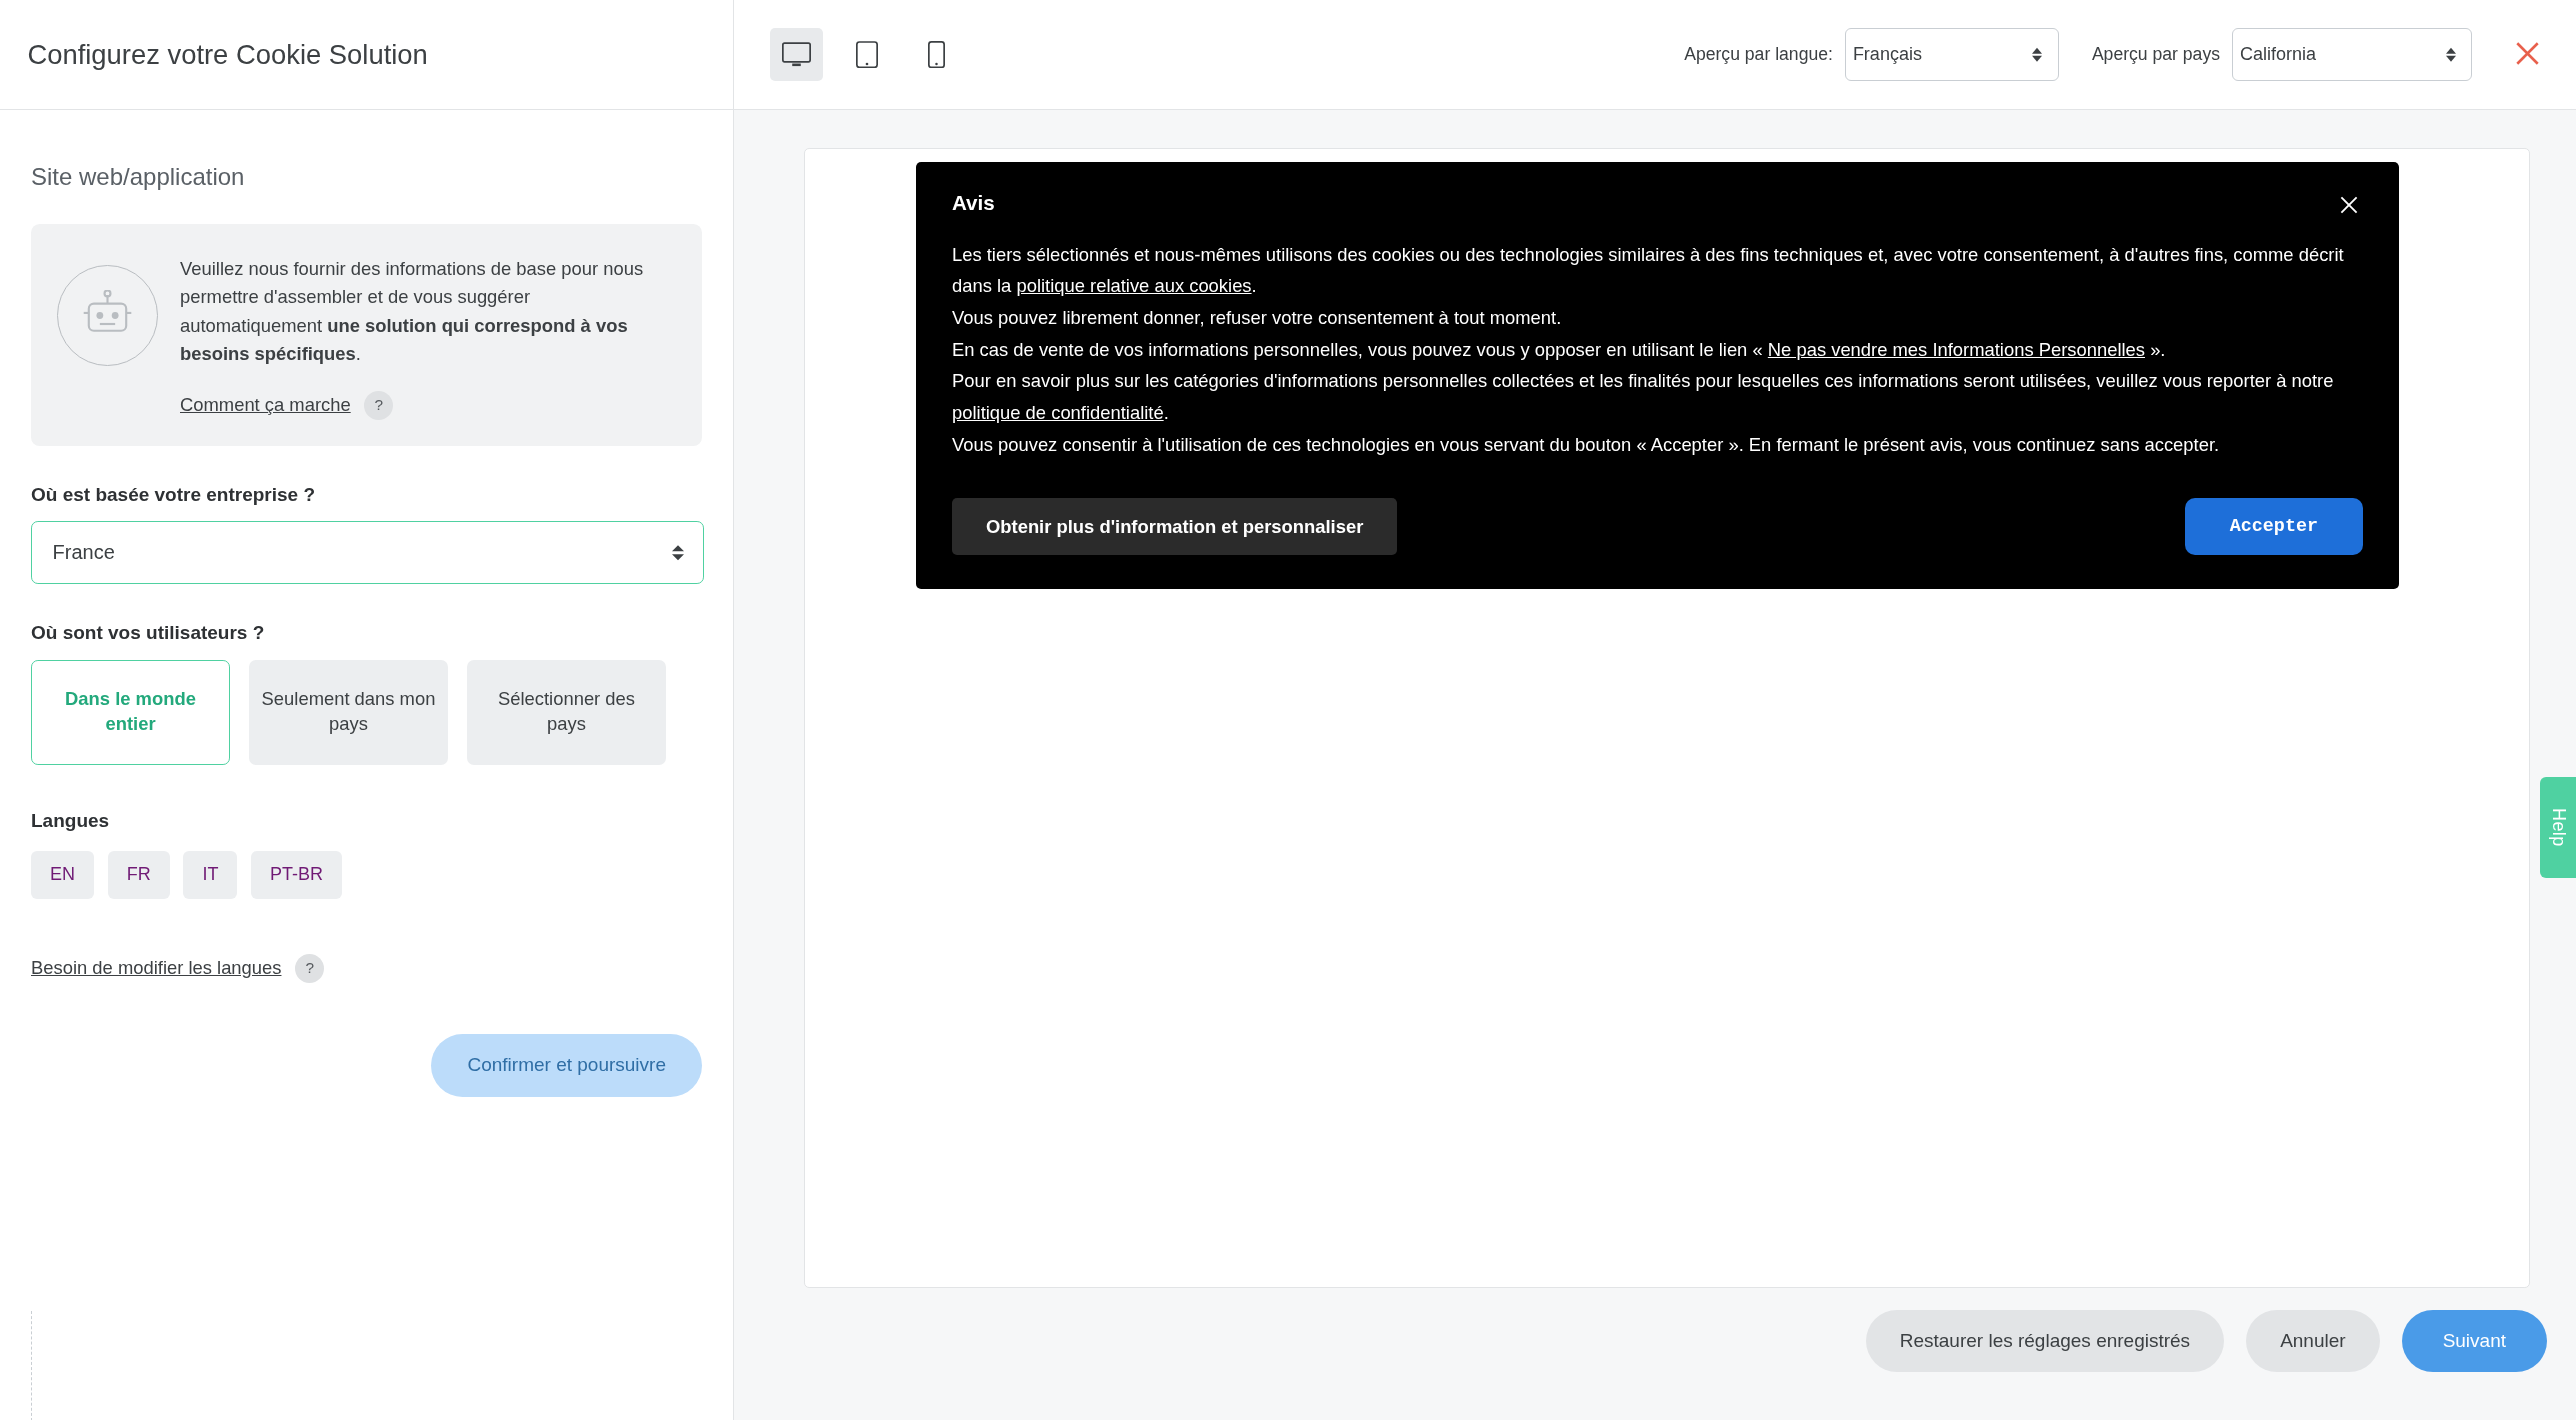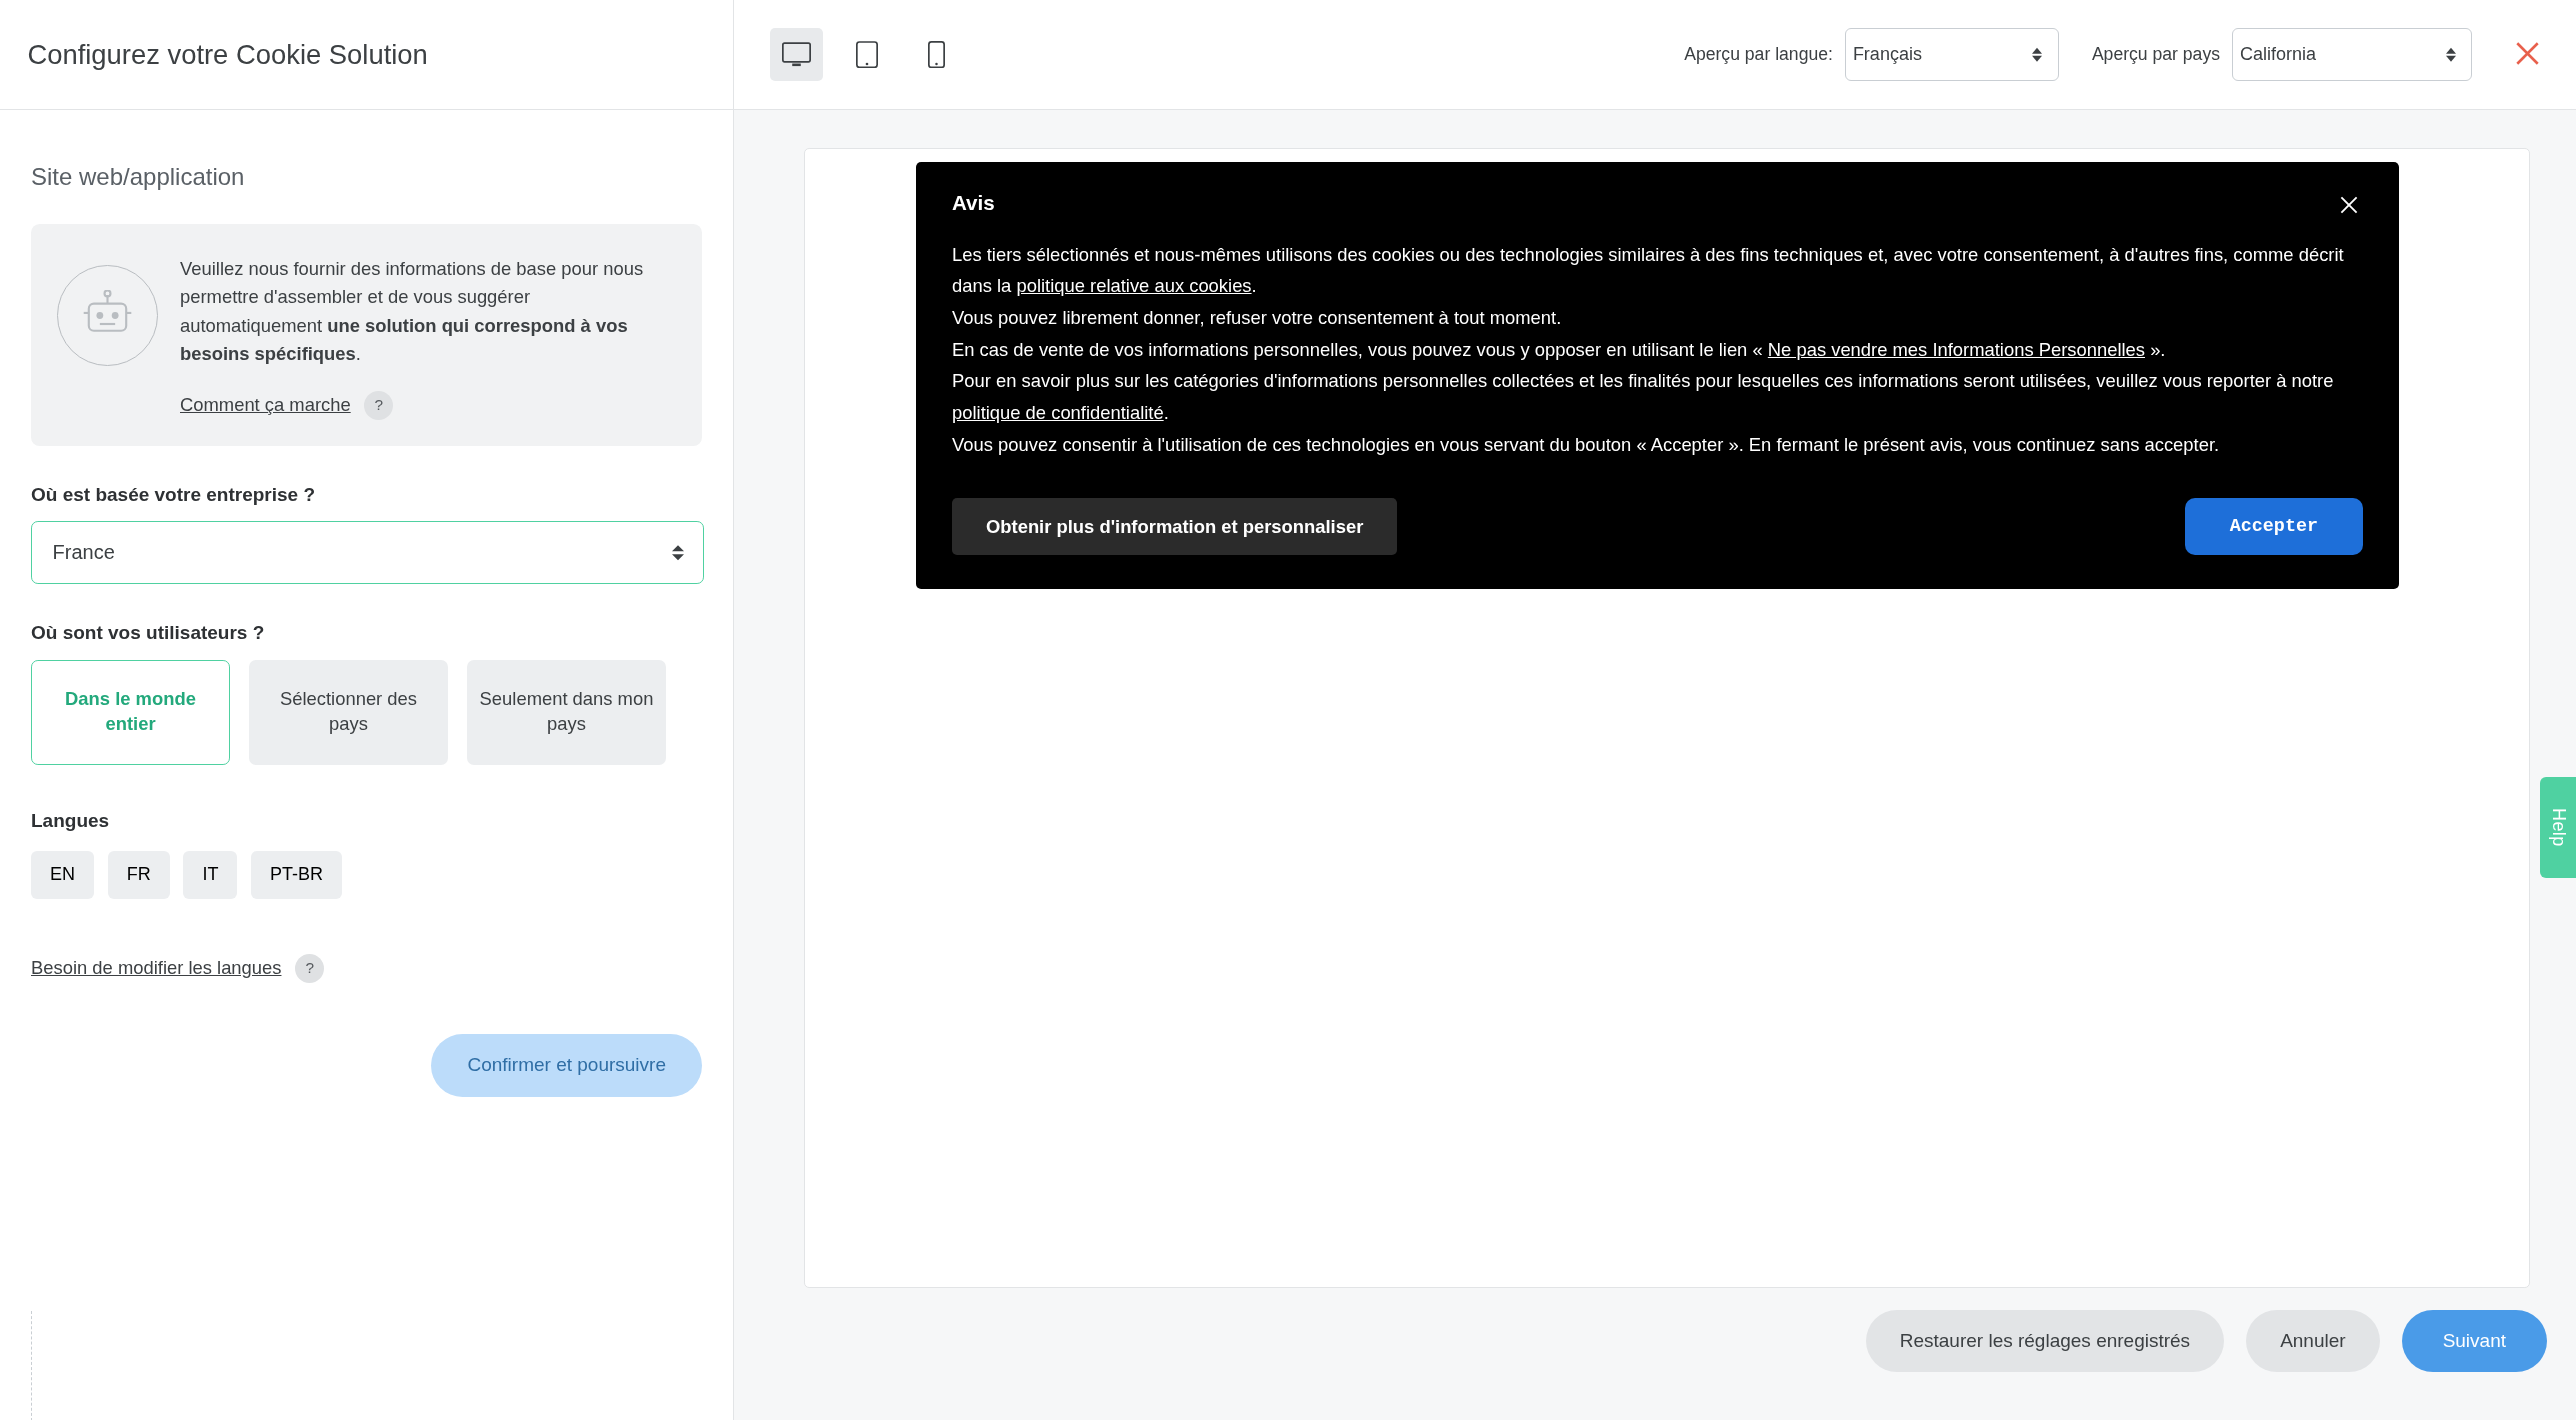--- a/index.html
+++ b/index.html
@@ -250,21 +250,21 @@
     gap: 13.7px;
     margin-bottom: 55px;
   }
   .chip {
     background: #eceef0;
     border-radius: 6px;
     height: 48px;
     padding: 0 19px;
     display: flex; align-items: center; justify-content: center;
     font-size: 18px;
-    color: #000000;
+    color: #701a75;
     cursor: pointer;
   }
   .modify-row {
     display: flex;
     align-items: center;
     gap: 13.7px;
     margin-bottom: 51px;
   }
   .modify-link {
     font-size: 18.4px;
@@ -535,22 +535,22 @@
         <span>France</span>
         <span class="arrows">
             <i class="up"></i>
             <i class="dn"></i>
           </span>
       </div>
 
       <div class="field-label">Où sont vos utilisateurs ?</div>
       <div class="seg-group">
         <div class="seg selected">Dans le monde entier</div>
+        <div class="seg">Seulement dans mon pays</div>
         <div class="seg">Sélectionner des pays</div>
-        <div class="seg">Seulement dans mon pays</div>
       </div>
 
       <div class="lang-title">Langues</div>
       <div class="lang-chips">
         <div class="chip">EN</div>
         <div class="chip">FR</div>
         <div class="chip">IT</div>
         <div class="chip">PT-BR</div>
       </div>
 

